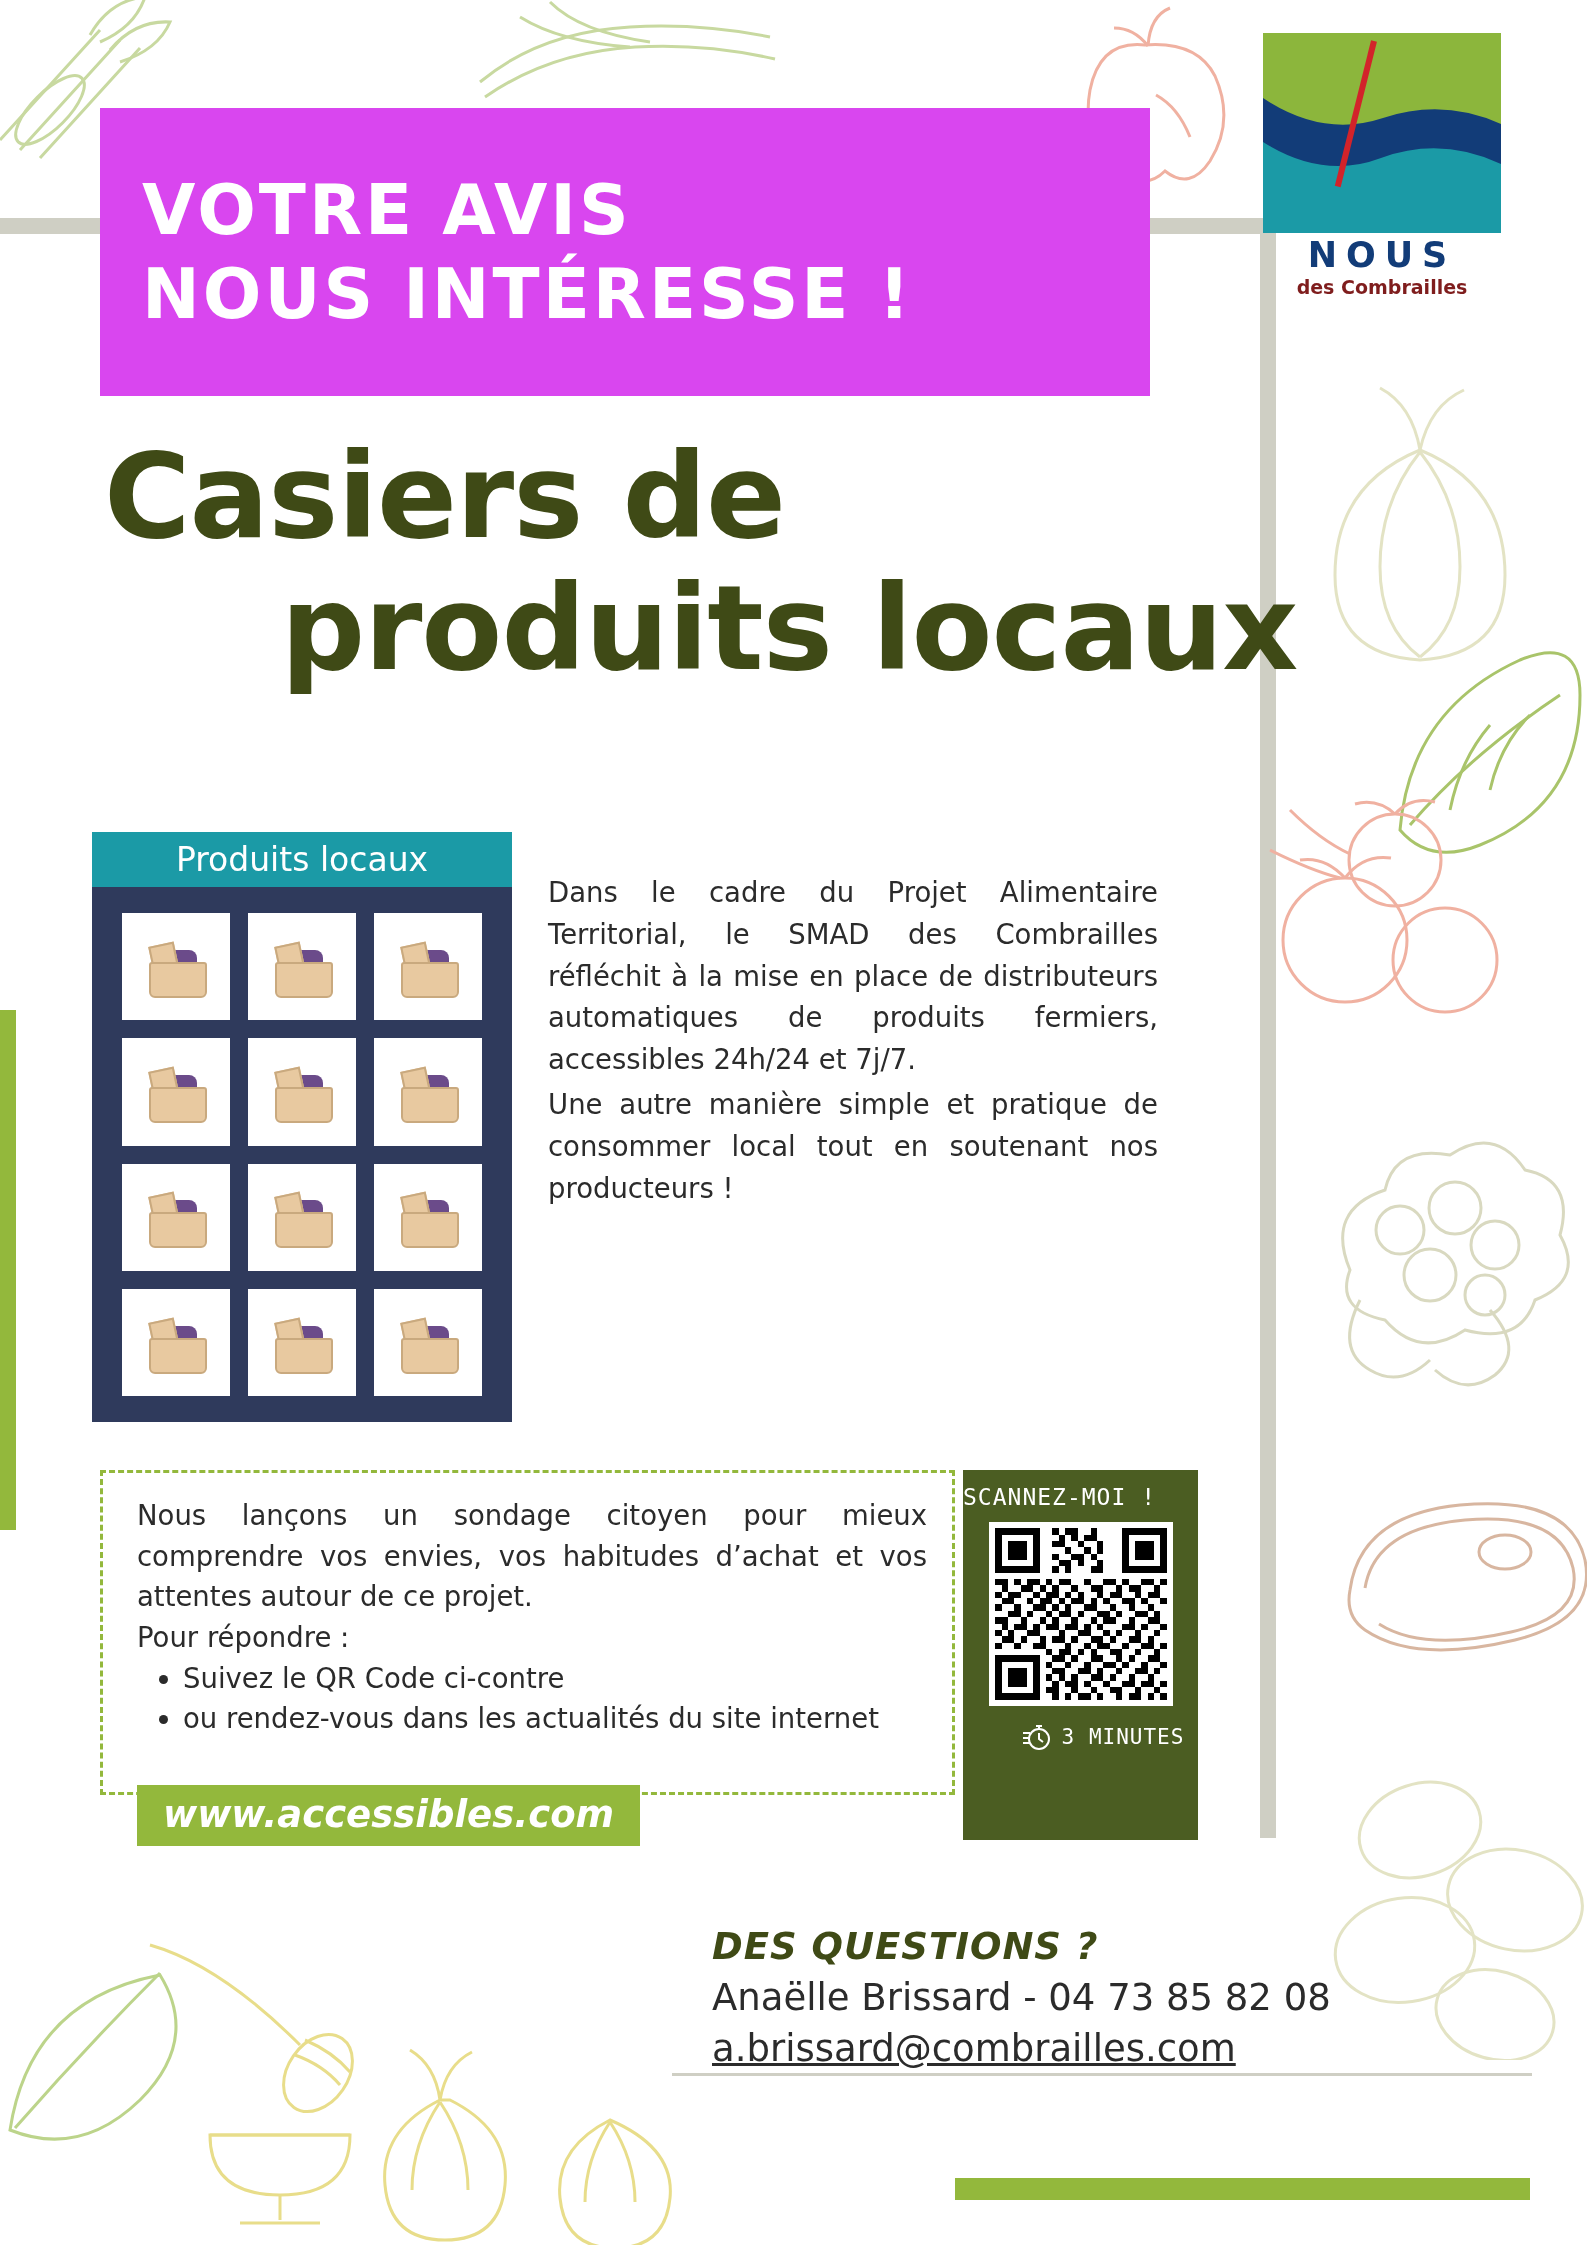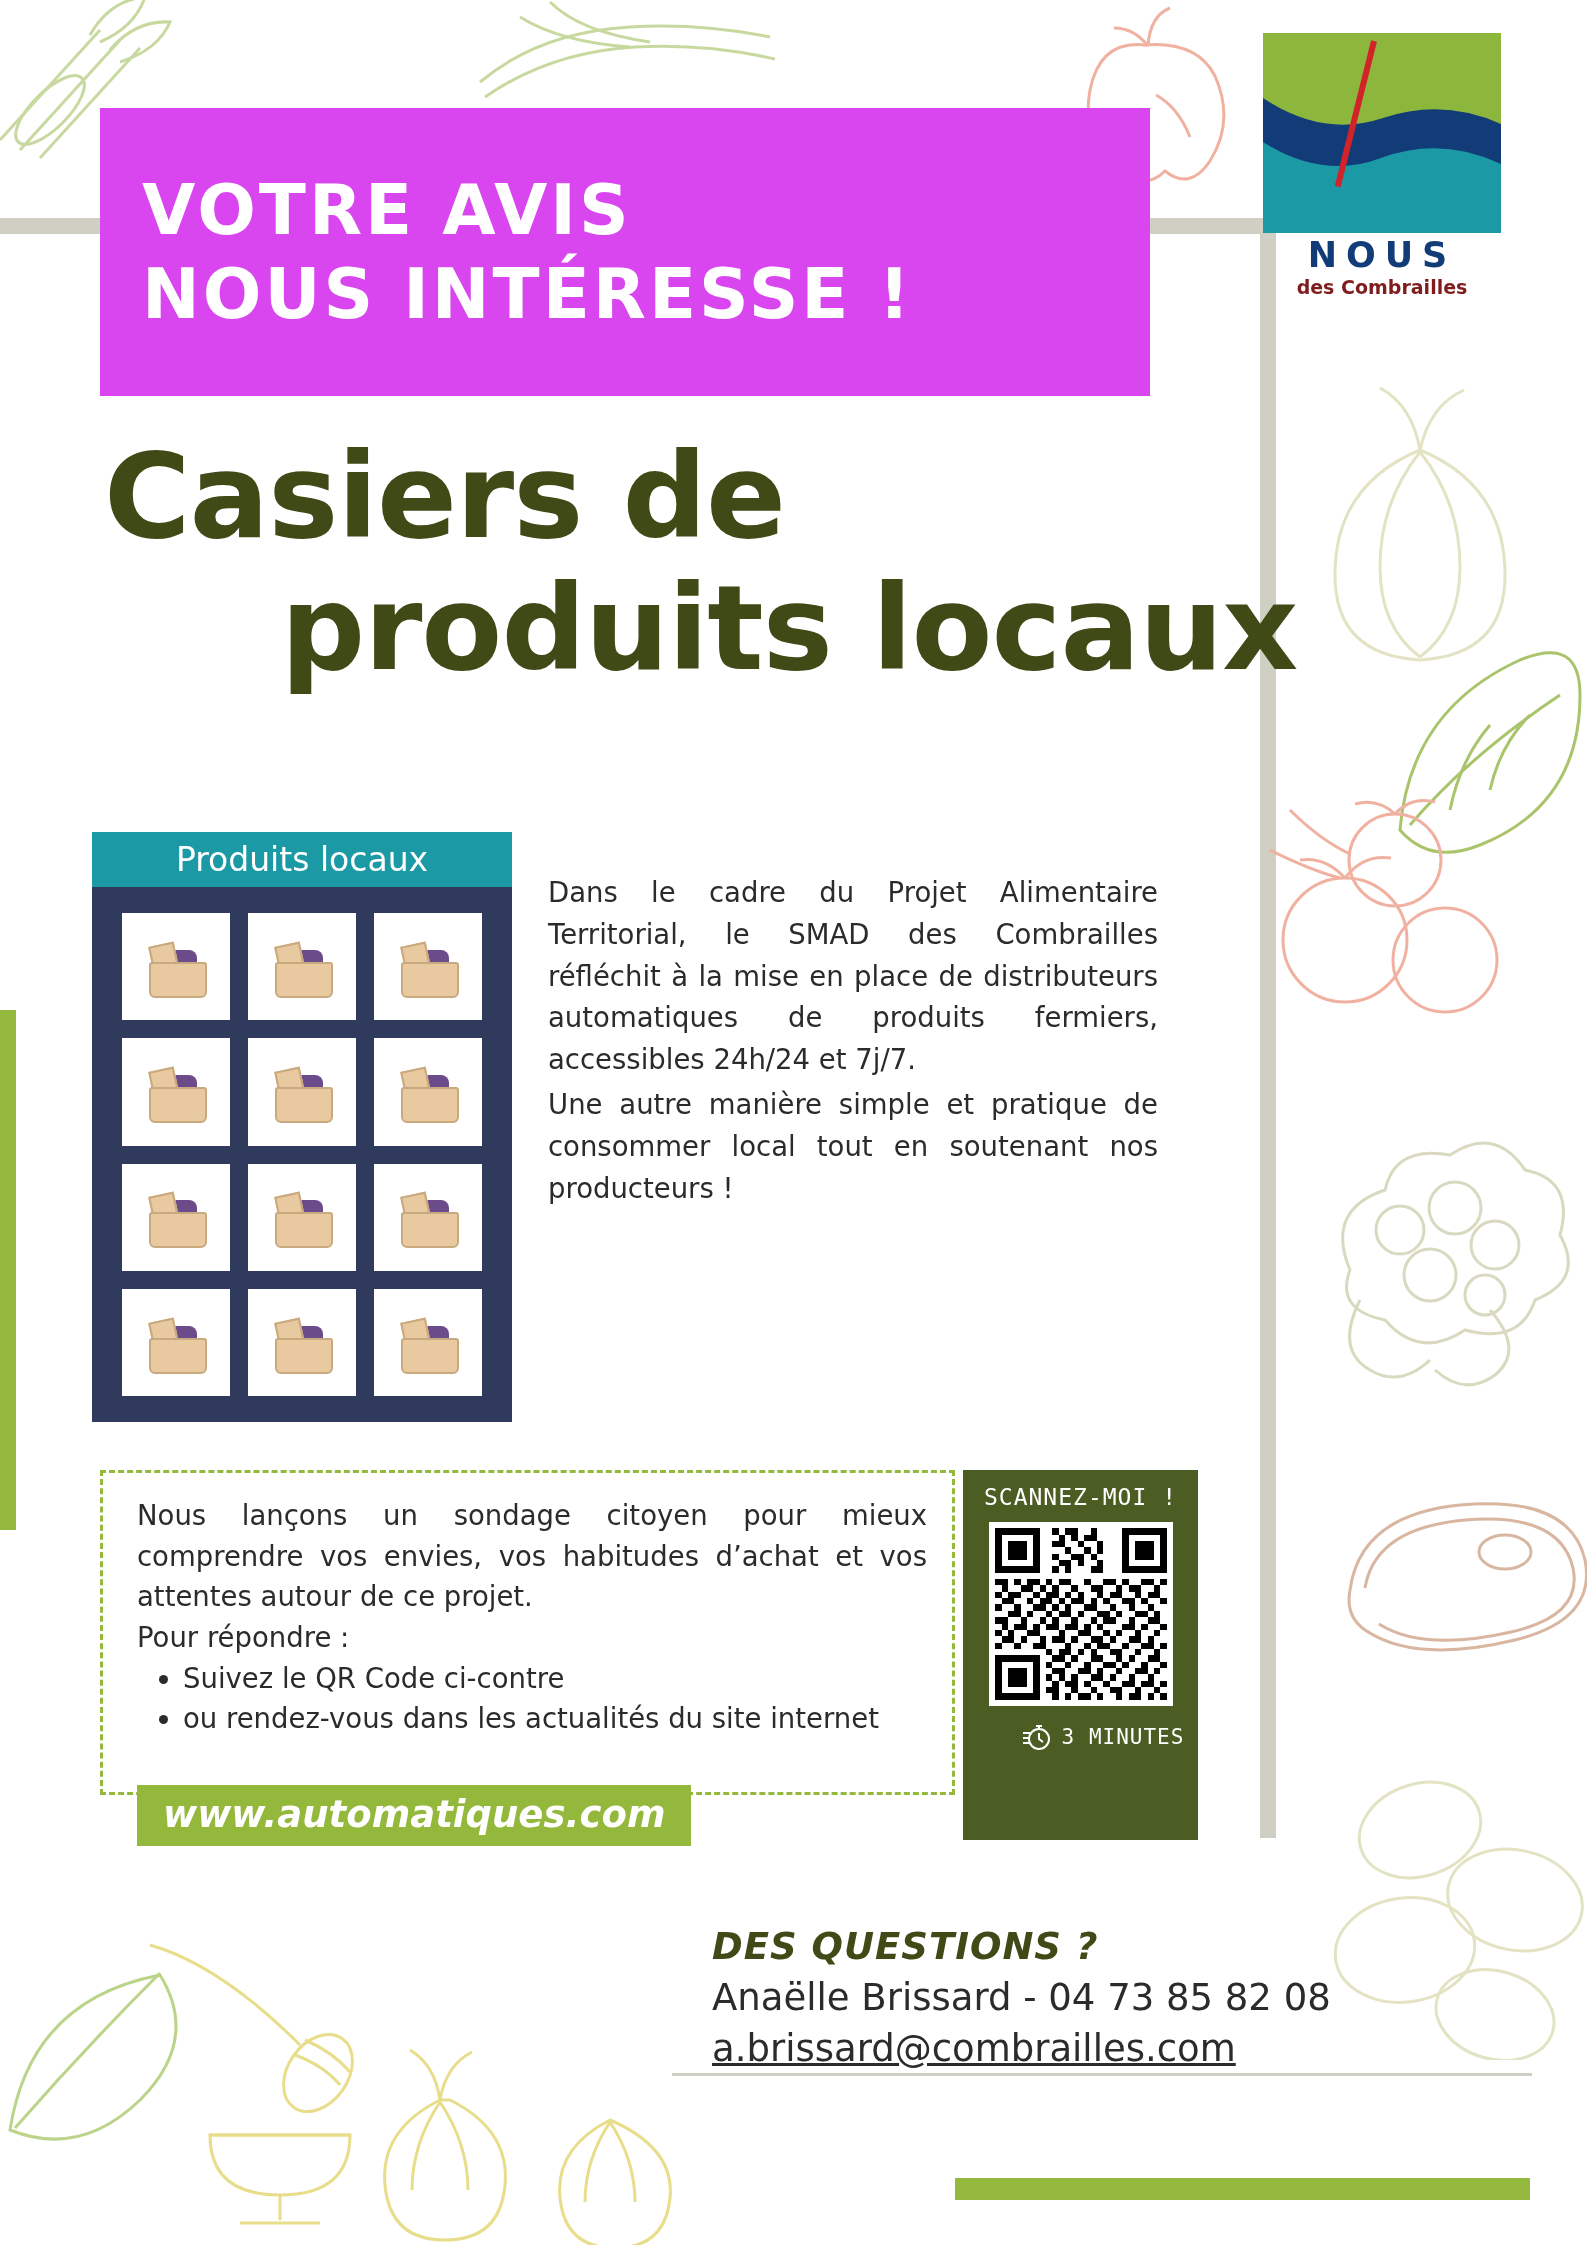--- a/index.html
+++ b/index.html
@@ -246,21 +246,21 @@
 
   
   .qr-panel {
     position: absolute;
     left: 963px;
     top: 1470px;
     width: 235px;
     height: 370px;
     background: #4b5d22;
     color: #ffffff;
-    text-align: center;
+    text-align: left;
     box-sizing: border-box;
     padding-top: 14px;
     font-family: "DejaVu Sans Mono", "Liberation Mono", monospace;
   }
   .qr-title {
     font-size: 23px;
     letter-spacing: 1px;
   }
   .qr-code {
     width: 184px;
@@ -565,21 +565,21 @@
 <div class="survey-box"></div>
 <div class="survey-text">
   <p>Nous lançons un sondage citoyen pour mieux comprendre vos envies, vos habitudes d’achat et vos attentes autour de ce projet.</p>
   <p>Pour répondre :</p>
   <ul class="survey-list">
     <li>Suivez le QR Code ci-contre</li>
     <li>ou rendez-vous dans les actualités du site internet</li>
   </ul>
 </div>
 
-<div class="url-banner">www.automatiques.com</div>
+<div class="url-banner">www.accessibles.com</div>
 
 <div class="qr-panel">
   <div class="qr-title">SCANNEZ-MOI !</div>
   <div class="qr-code">
     <svg viewBox="0 0 29 29" width="184" height="184" shape-rendering="crispEdges">
       <rect width="29" height="29" fill="#fff"></rect>
       <g fill="#000">
         <rect x="1" y="1" width="7" height="1"></rect>
           <rect x="1" y="2" width="1" height="5"></rect>
           <rect x="7" y="2" width="1" height="5"></rect>

